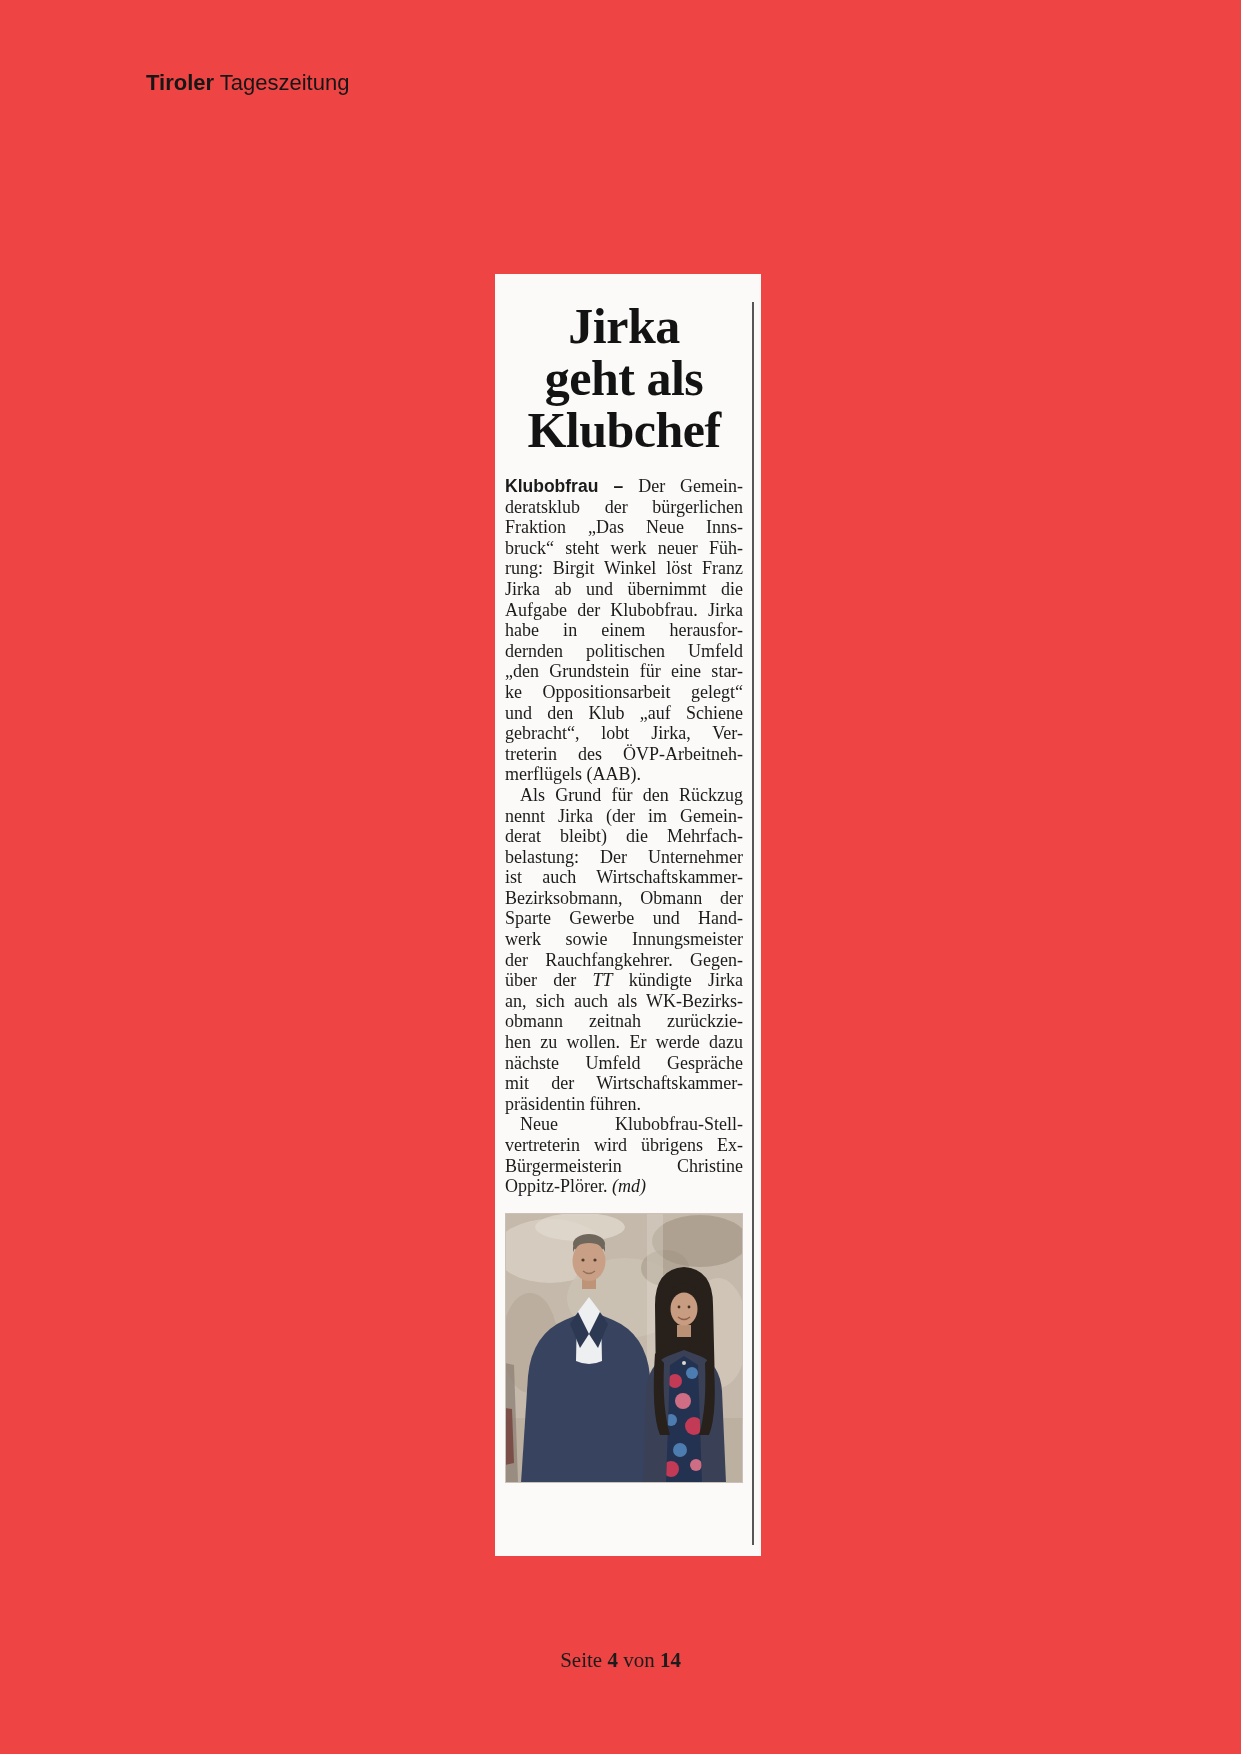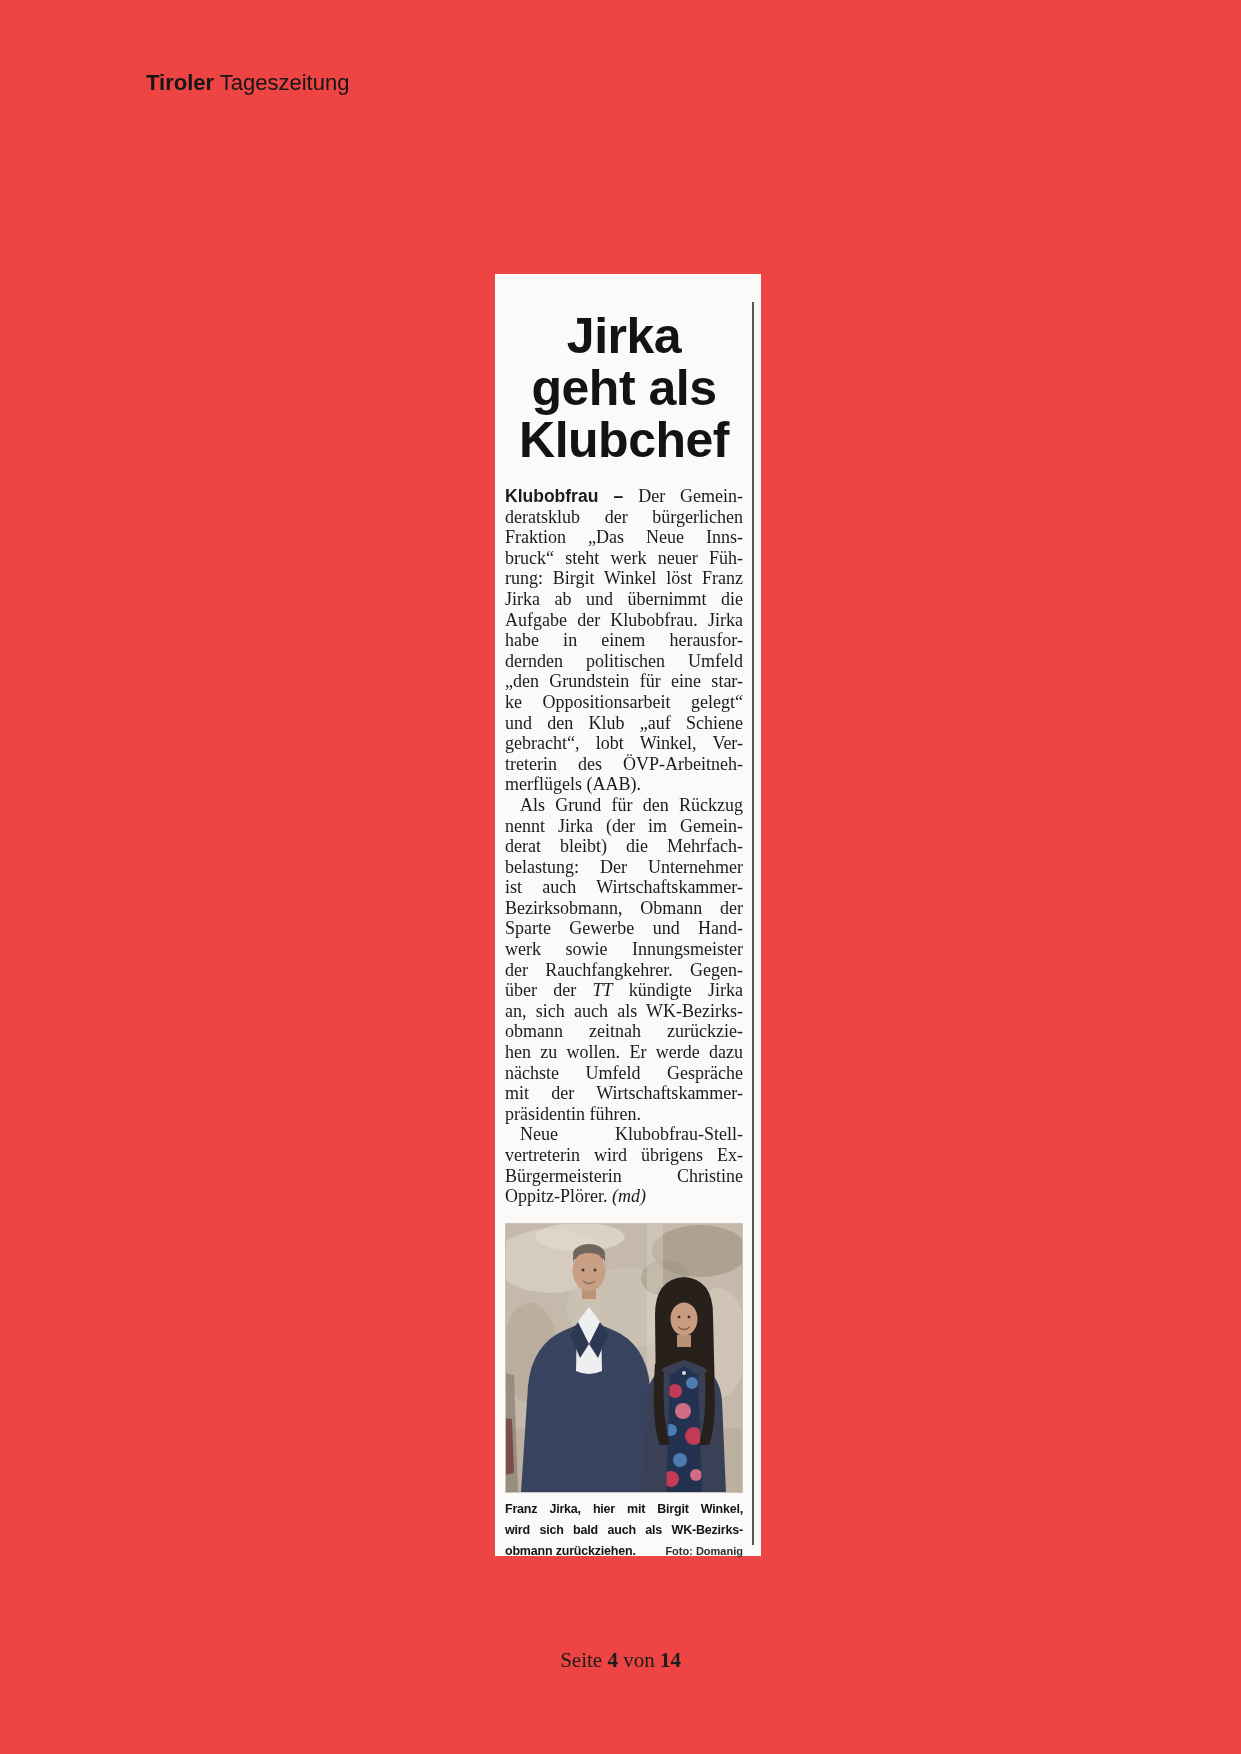--- a/index.html
+++ b/index.html
@@ -11,21 +11,21 @@
   .brand { position:absolute; left:146px; top:70px; font-size:22px; color:#161616; letter-spacing:0; }
   .brand .b { font-weight:700; }
   .ref-headline {
     position:absolute; left:146px; top:231px; font-size:27px; font-weight:700;
     color:#101010; letter-spacing:-0.2px; white-space:nowrap;
   }
   .clip-bg { position:absolute; left:495px; top:274px; width:266px; height:1282px; background:#fbfaf8; }
   .clip { position:absolute; left:505px; top:278px; width:238px; }
   .vrule { position:absolute; left:752px; top:302px; width:2px; height:1243px; background:#565656; }
   .art-headline {
-    margin:32px 0 0 0; font-family:Liberation Sans, sans-serif;
+    margin:22px 0 0 0; font-family:Liberation Serif, serif;
     font-weight:700; font-size:50px; line-height:52px; color:#131313; letter-spacing:-0.5px;
   }
   .art-headline .hline { text-align:center; }
   .art-body {
     margin-top:20px; font-family:"Liberation Serif","DejaVu Serif",serif;
     font-size:18px; line-height:20.6px; color:#1b1b1b;
   }
   .tline { text-align:justify; text-align-last:justify; height:20.6px; }
   .endline { text-align-last:auto; }
   .indent { text-indent:15px;font-family:Liberation Serif, serif; }
@@ -73,21 +73,21 @@
           <div class="tline">Fraktion „Das Neue Inns-</div>
           <div class="tline">bruck“ steht werk neuer Füh-</div>
           <div class="tline">rung: Birgit Winkel löst Franz</div>
           <div class="tline">Jirka ab und übernimmt die</div>
           <div class="tline">Aufgabe der Klubobfrau. Jirka</div>
           <div class="tline">habe in einem herausfor-</div>
           <div class="tline">dernden politischen Umfeld</div>
           <div class="tline">„den Grundstein für eine star-</div>
           <div class="tline">ke Oppositionsarbeit gelegt“</div>
           <div class="tline">und den Klub „auf Schiene</div>
-          <div class="tline">gebracht“, lobt Winkel, Ver-</div>
+          <div class="tline">gebracht“, lobt Jirka, Ver-</div>
           <div class="tline">treterin des ÖVP-Arbeitneh-</div>
           <div class="tline endline">merflügels (AAB).</div>
         </div>
 
       <div>
           <div class="tline indent">Als Grund für den Rückzug</div>
           <div class="tline">nennt Jirka (der im Gemein-</div>
           <div class="tline">derat bleibt) die Mehrfach-</div>
           <div class="tline">belastung: Der Unternehmer</div>
           <div class="tline">ist auch Wirtschaftskammer-</div>
@@ -171,30 +171,20 @@
           <ellipse cx="179" cy="96" rx="13.5" ry="16.5" fill="#c79c80"></ellipse>
           <path d="M164,92 Q166,76 179,76 Q192,76 194,92 L194,82 Q189,70 179,70 Q169,70 164,82 Z" fill="#27201b"></path>
           <circle cx="174" cy="94" r="1.4" fill="#42301f"></circle>
           <circle cx="184" cy="94" r="1.4" fill="#42301f"></circle>
           <path d="M173,104 Q179,109 185,104" stroke="#8a5f49" stroke-width="1.4" fill="none"></path>
           <circle cx="179" cy="150" r="2" fill="#ded9cf"></circle>
         </g>
         <rect x="0.5" y="0.5" width="237" height="269" fill="none" stroke="#c8c2b8"></rect>
       </svg>
 
-      <figcaption class="caption">
-        <div>
-            <div class="tline">Franz Jirka, hier mit Birgit Winkel,</div>
-            <div class="tline">wird sich bald auch als WK-Bezirks-</div>
-          </div>
-        <div class="cap-last">
-          <span>obmann zurückziehen.</span>
-          <span class="credit">Foto: Domanig</span>
-        </div>
-      </figcaption>
     </figure>
 
   </div>
 
   <div class="footer">
     <span>Seite</span>
     <span class="num">4</span>
     <span>von</span>
     <span class="num">14</span>
   </div>

